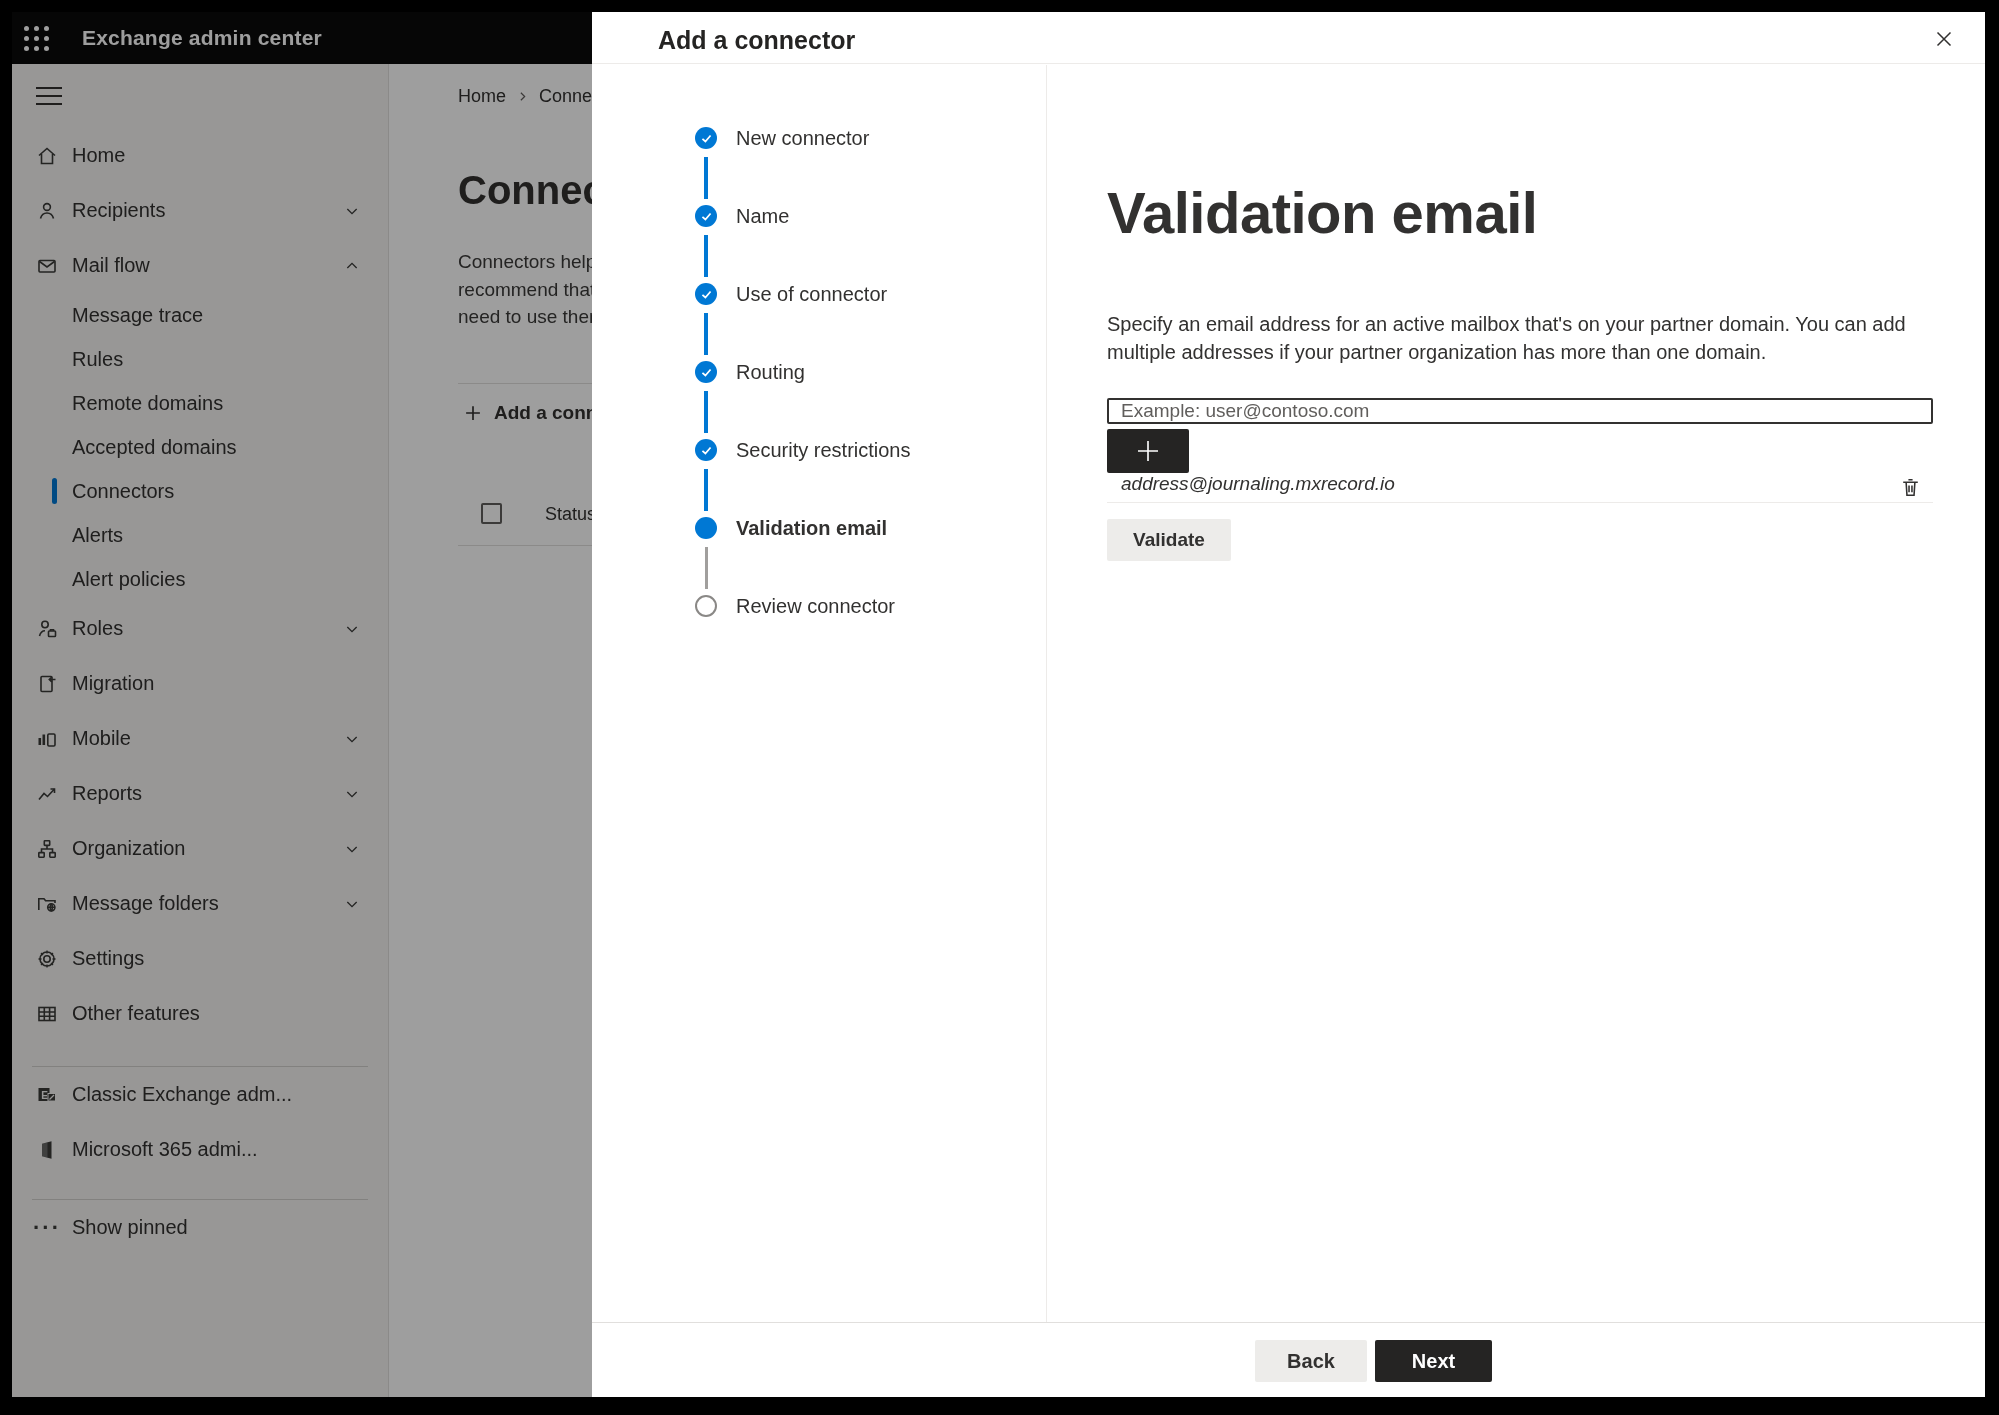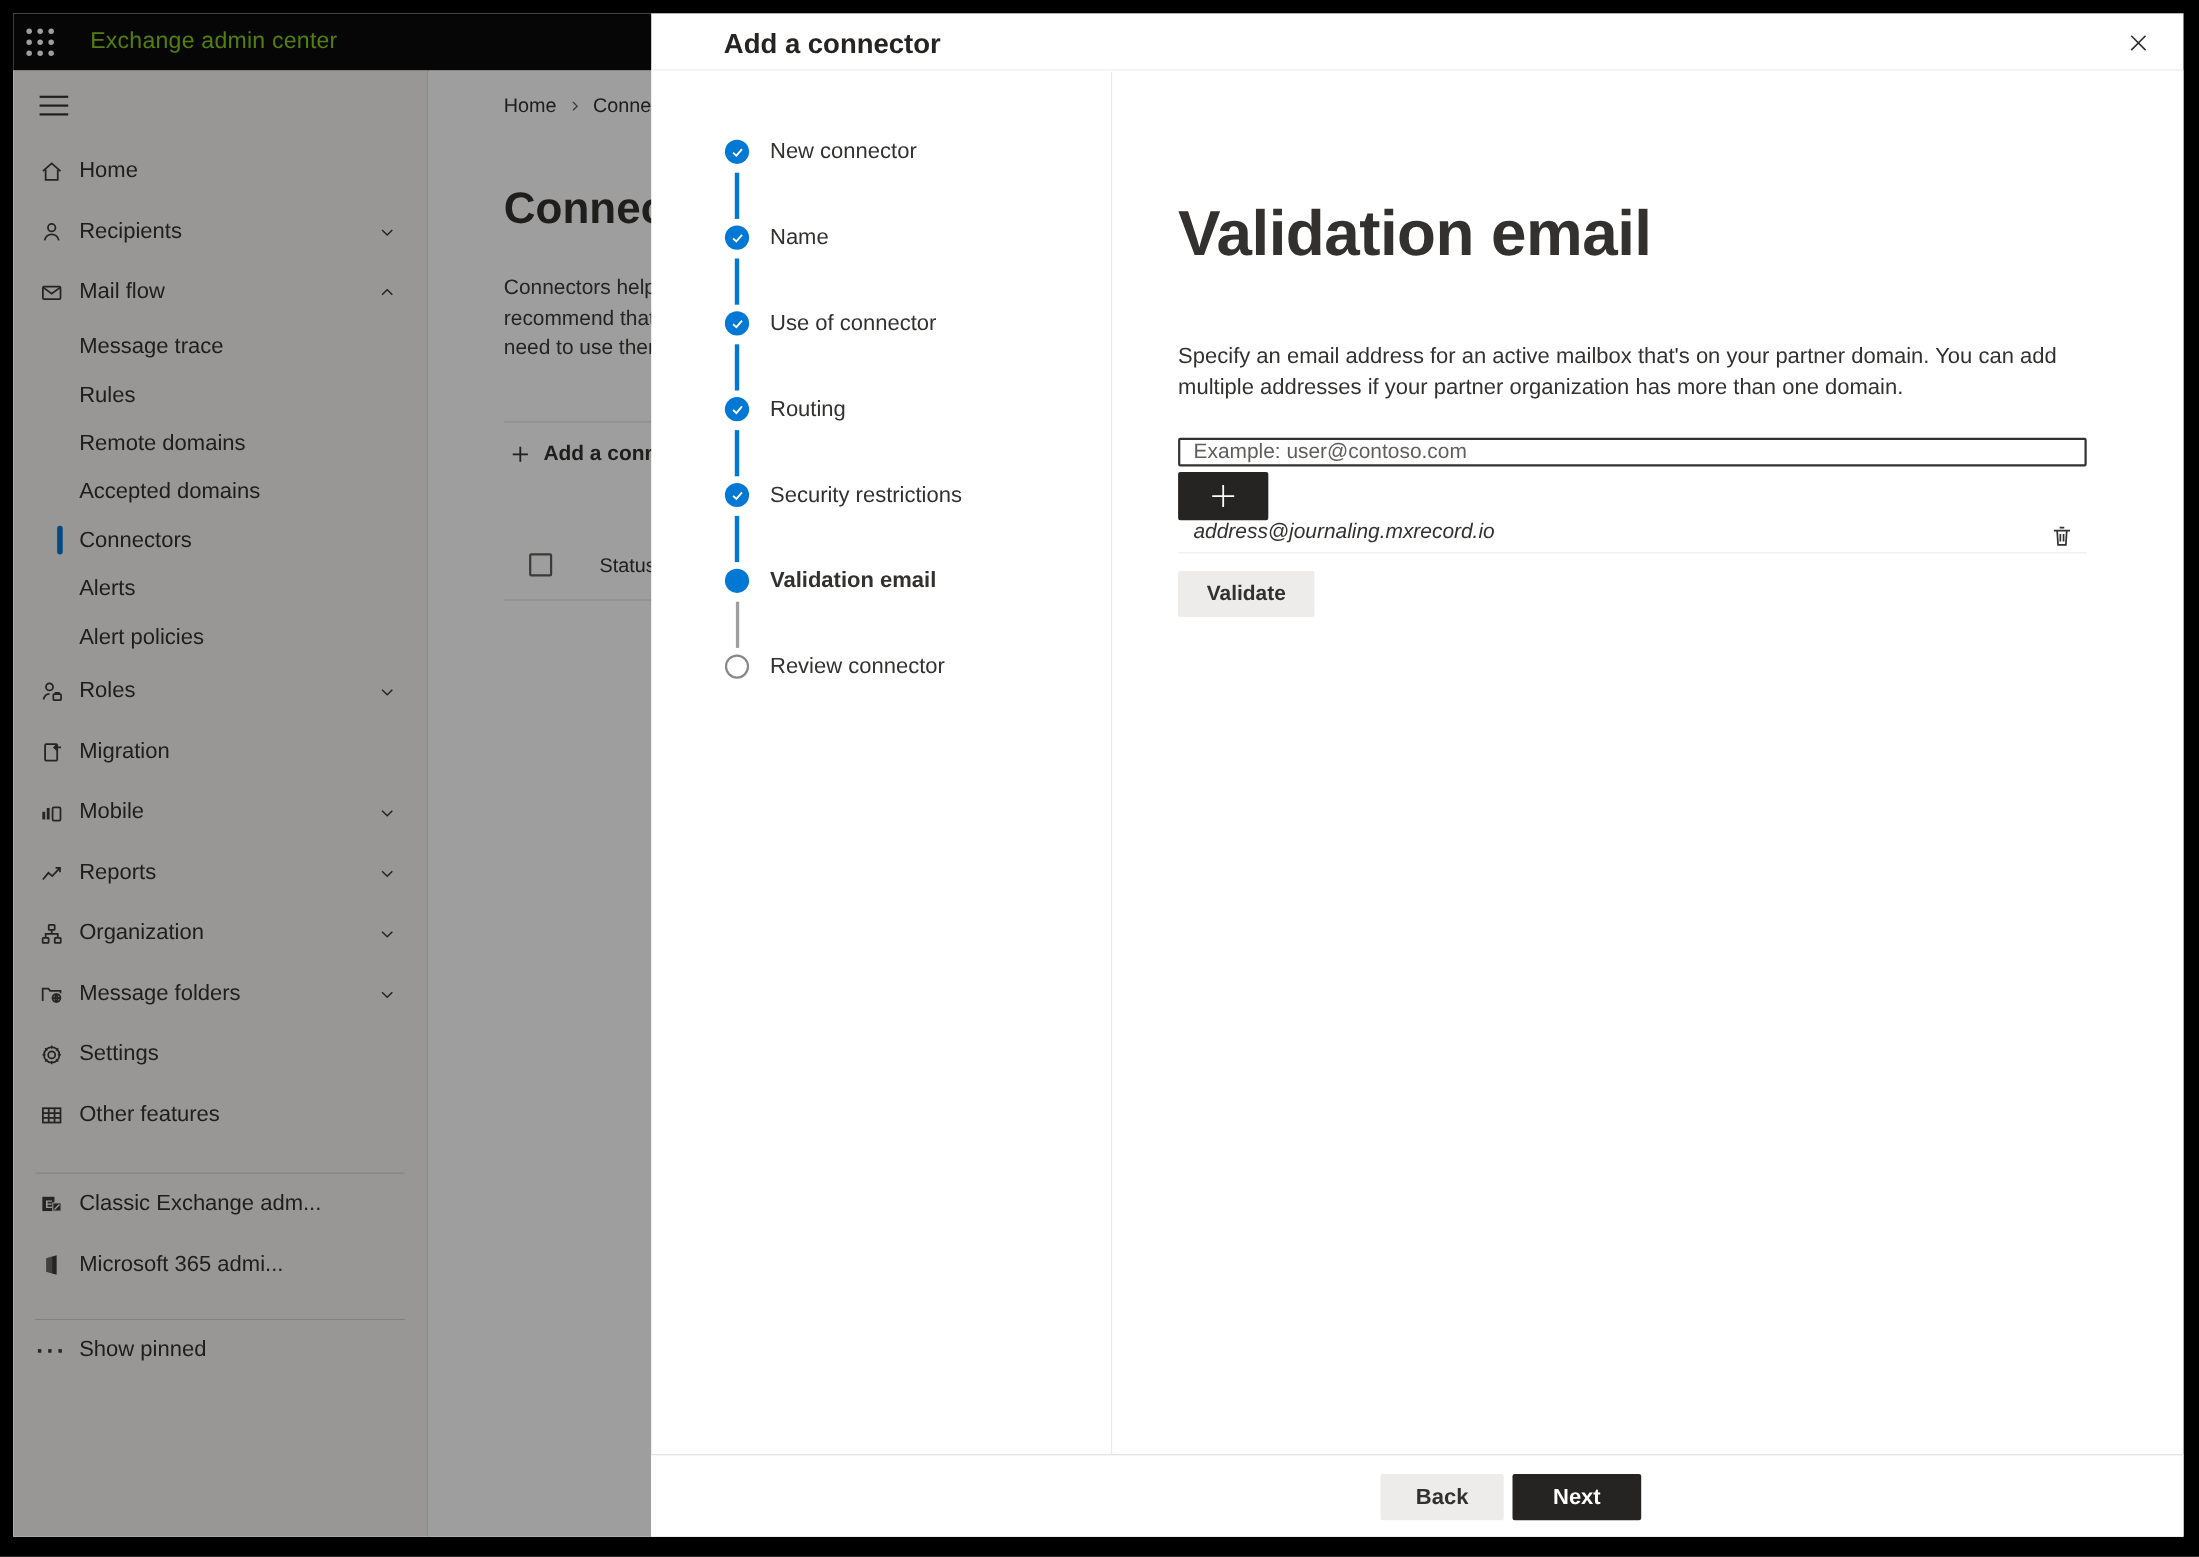--- a/index.html
+++ b/index.html
@@ -5,21 +5,21 @@
   * { margin:0; padding:0; box-sizing:border-box; }
   html,body { width:1999px; height:1415px; background:#000; font-family:"Liberation Sans", sans-serif; }
   .frame { position:relative; width:1999px; height:1415px; background:#000; overflow:hidden; }
   .app { position:absolute; left:12px; top:12px; width:1973px; height:1385px; background:#fff; overflow:hidden; }
 
   
   .topbar { position:absolute; left:0; top:0; width:100%; height:52px; background:#0a0a0a; display:flex; align-items:center; z-index:1; }
   .waffle-btn { width:48px; height:52px; display:flex; align-items:center; justify-content:center; cursor:pointer; }
   .waffle { display:grid; grid-template-columns:repeat(3,5px); grid-template-rows:repeat(3,5px); gap:5px; }
   .waffle span { width:5px; height:5px; border-radius:50%; background:#fff; }
-  .topbar-title { color:#84cc16; font-size:21px; font-weight:400; margin-left:22px; letter-spacing:.2px; }
+  .topbar-title { color:#ffffff; font-size:21px; font-weight:700; margin-left:22px; letter-spacing:.2px; }
 
   
   .sidebar { position:absolute; left:0; top:52px; width:377px; bottom:0; background:#f5f4f3; border-right:1px solid #e1dfdd; z-index:1; }
   .hamburger { position:absolute; left:24px; top:20px; width:28px; height:24px; display:flex; flex-direction:column; justify-content:center; gap:6px; cursor:pointer; }
   .hamburger span { display:block; width:26px; height:2px; background:#323130; }
   .nav { position:absolute; left:0; top:64px; right:0; display:flex; flex-direction:column; }
   .nav-row { position:relative; display:flex; align-items:center; padding-left:22px; color:#323130; font-size:20px; cursor:pointer; }
   .nav-row.main { height:55px; }
   .nav-row.sub { height:44px; padding-left:60px; }
   .nav-row .nicon { width:26px; height:26px; margin-right:12px; flex:0 0 26px; display:flex; align-items:center; justify-content:center; color:#3a3a38; }
@@ -45,21 +45,21 @@
 
   
   .dim { position:absolute; inset:0; background:rgba(0,0,0,.38); z-index:5; }
 
   
   .modal { position:absolute; left:580px; top:0; right:0; bottom:0; background:#fff; z-index:10; }
   .modal-header { position:absolute; left:0; top:0; right:0; height:52px; border-bottom:1px solid #edebe9; }
   .modal-title { position:absolute; left:66px; top:14px; font-size:25px; font-weight:700; color:#252423; }
   .close-btn { position:absolute; right:26px; top:12px; width:30px; height:30px; display:flex; align-items:center; justify-content:center; cursor:pointer; color:#323130; }
 
-  .modal-body { position:absolute; left:0; top:53px; right:0; bottom:75px; display:flex; }
+  .modal-body { position:absolute; left:0; top:53px; right:0; bottom:75px; display:flex;padding-left:36px; }
   .stepper { position:relative; width:419px; border-right:1px solid #edebe9; flex:0 0 419px; }
   .step { position:absolute; left:0; height:78px; width:100%; }
   .step .dot { position:absolute; left:67px; top:0; width:22px; height:22px; border-radius:50%; display:flex; align-items:center; justify-content:center; }
   .step.done .dot, .step.current .dot { background:#0078d4; }
   .step.todo .dot { background:#fff; border:2px solid #8a8886; }
   .step .slabel { position:absolute; left:108px; top:0; height:22px; line-height:22px; font-size:20px; color:#323130; white-space:nowrap; cursor:pointer; }
   .step.current .slabel { font-weight:700; }
   .step .link { position:absolute; left:76px; top:30px; width:4px; height:42px; background:#0078d4; }
   .step .link.gray { left:77px; width:3px; background:#a19f9d; }
 

